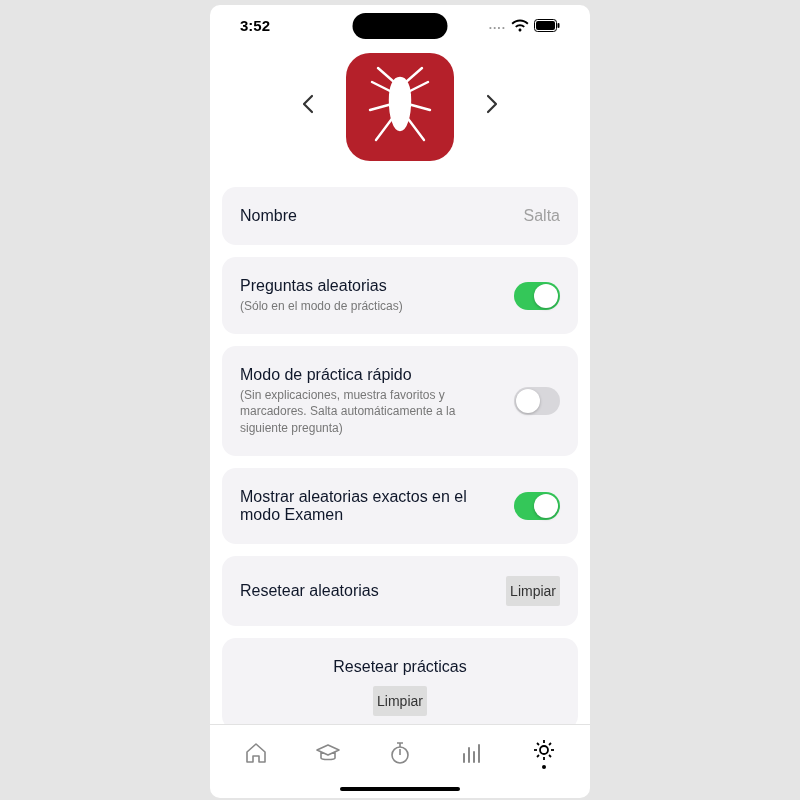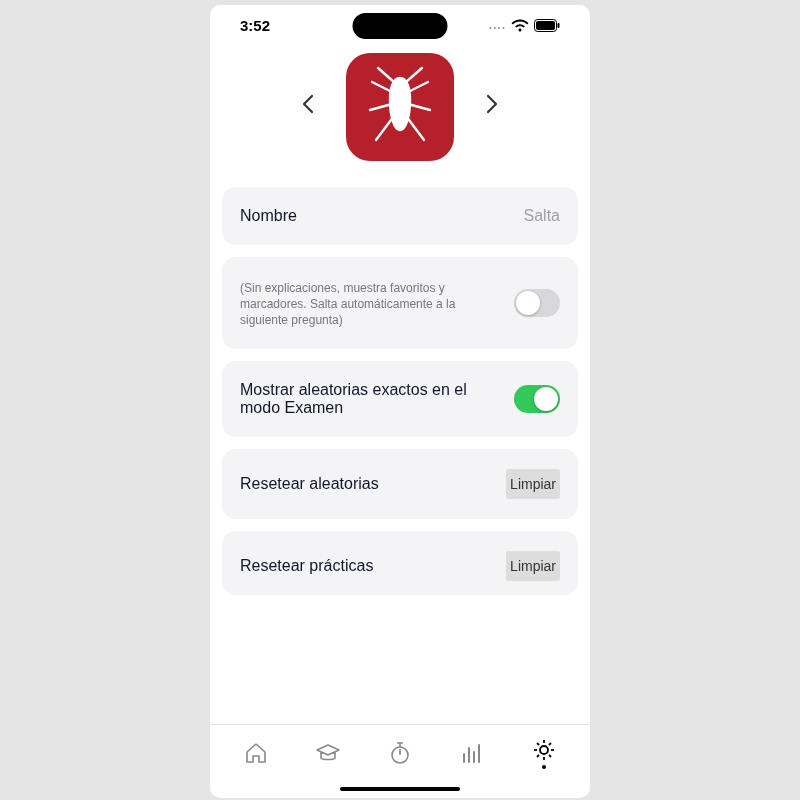--- a/index.html
+++ b/index.html
@@ -179,21 +179,21 @@
       display: flex;
       align-items: center;
       justify-content: center;
     }
     .home-indicator .bar {
       width: 120px;
       height: 4px;
       background: #000;
       border-radius: 2px;
     }
-    .row.tight { padding-bottom: 14px; }
+    .row.tight { padding-bottom: 14px; flex-direction: column; }
   </style>
 </head>
 <body>
 
 <div class="phone">
 
   <div class="status-bar">
     <div class="status-time">3:52</div>
     <div class="dynamic-island"></div>
     <div class="status-icons">
@@ -243,23 +243,33 @@
 
   <div class="settings-list">
 
     <div class="row">
       <div class="row-text">
           <div class="row-label">Nombre</div>
         </div>
       <div class="row-value">Salta</div>
     </div>
 
-
-    <div class="row">
-      <div class="row-text">
+    <div class="row">
+      <div class="row-text">
+        <div class="row-label">Preguntas aleatorias</div>
+        <div class="row-sub">(Sólo en el modo de prácticas)</div>
+      </div>
+      <div class="toggle on">
+          <div class="knob"></div>
+        </div>
+    </div>
+
+    <div class="row">
+      <div class="row-text">
+        <div class="row-label">Modo de práctica rápido</div>
         <div class="row-sub">(Sin explicaciones, muestra favoritos y marcadores. Salta automáticamente a la siguiente pregunta)</div>
       </div>
       <div class="toggle off">
           <div class="knob"></div>
         </div>
     </div>
 
     <div class="row">
       <div class="row-text">
           <div class="row-label">Mostrar aleatorias exactos en el modo Examen</div>

